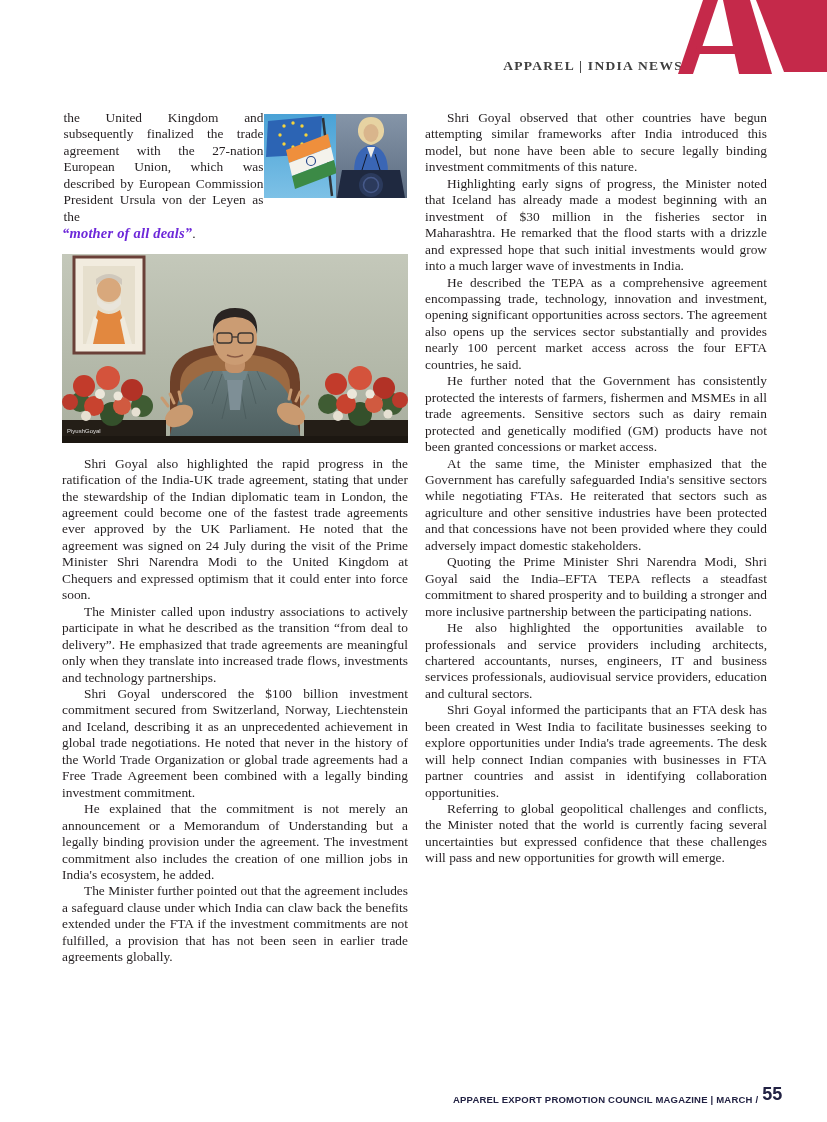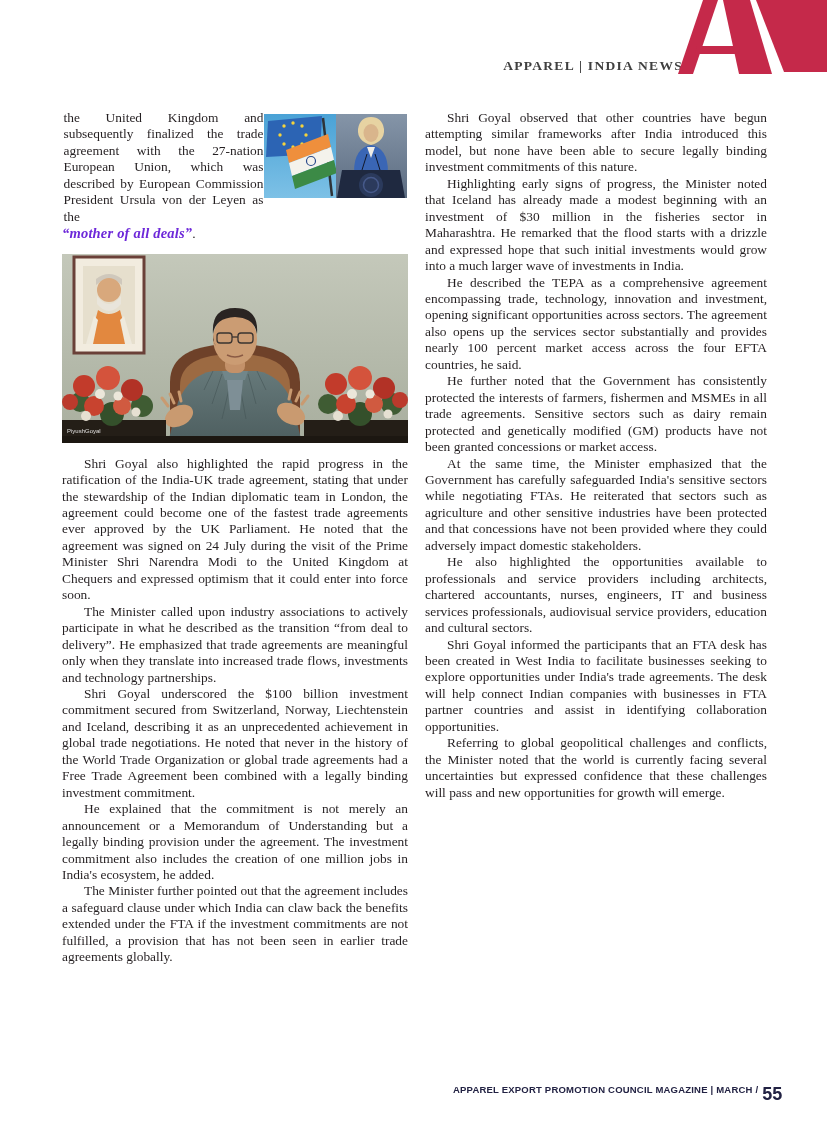--- a/index.html
+++ b/index.html
@@ -39,21 +39,21 @@
   }
 
   .photo-wrap { width:346px; height:189px; margin:11px 0 13px 0; }
   .photo-wrap svg { display:block; }
 
   
   .footer {
     position:absolute; top:1084px; left:453px;
     font-family:"Liberation Sans", sans-serif; font-weight:bold; color:#222243;
     font-size:9.5px; letter-spacing:0.2px; white-space:nowrap;
-    display:flex; align-items:flex-start; gap:4px;
+    display:flex; align-items:flex-end; gap:4px;
   }
   .footer .page-num { font-size:18px; letter-spacing:0; }
 </style>
 </head>
 <body>
 
 <div class="page">
 
   <div class="section-header">APPAREL | INDIA NEWS</div>
   <svg class="logo-svg" width="150" height="80" viewBox="0 0 150 80" aria-hidden="true">
@@ -208,20 +208,21 @@
     <p>He explained that the commitment is not merely an announcement or a Memorandum of Understanding but a legally binding provision under the agreement. The investment commitment also includes the creation of one million jobs in India's ecosystem, he added.</p>
     <p>The Minister further pointed out that the agreement includes a safeguard clause under which India can claw back the benefits extended under the FTA if the investment commitments are not fulfilled, a provision that has not been seen in earlier trade agreements globally.</p>
   </div>
 
   <div class="col col-right">
     <p>Shri Goyal observed that other countries have begun attempting similar frameworks after India introduced this model, but none have been able to secure legally binding investment commitments of this nature.</p>
     <p>Highlighting early signs of progress, the Minister noted that Iceland has already made a modest beginning with an investment of $30 million in the fisheries sector in Maharashtra. He remarked that the flood starts with a drizzle and expressed hope that such initial investments would grow into a much larger wave of investments in India.</p>
     <p>He described the TEPA as a comprehensive agreement encompassing trade, technology, innovation and investment, opening significant opportunities across sectors. The agreement also opens up the services sector substantially and provides nearly 100 percent market access across the four EFTA countries, he said.</p>
     <p>He further noted that the Government has consistently protected the interests of farmers, fishermen and MSMEs in all trade agreements. Sensitive sectors such as dairy remain protected and genetically modified (GM) products have not been granted concessions or market access.</p>
     <p>At the same time, the Minister emphasized that the Government has carefully safeguarded India's sensitive sectors while negotiating FTAs. He reiterated that sectors such as agriculture and other sensitive industries have been protected and that concessions have not been provided where they could adversely impact domestic stakeholders.</p>
+    <p>Quoting the Prime Minister Shri Narendra Modi, Shri Goyal said the India–EFTA TEPA reflects a steadfast commitment to shared prosperity and to building a stronger and more inclusive partnership between the participating nations.</p>
     <p>He also highlighted the opportunities available to professionals and service providers including architects, chartered accountants, nurses, engineers, IT and business services professionals, audiovisual service providers, education and cultural sectors.</p>
     <p>Shri Goyal informed the participants that an FTA desk has been created in West India to facilitate businesses seeking to explore opportunities under India's trade agreements. The desk will help connect Indian companies with businesses in FTA partner countries and assist in identifying collaboration opportunities.</p>
     <p>Referring to global geopolitical challenges and conflicts, the Minister noted that the world is currently facing several uncertainties but expressed confidence that these challenges will pass and new opportunities for growth will emerge.</p>
   </div>
 
   <div class="footer">
     <span>APPAREL EXPORT PROMOTION COUNCIL MAGAZINE | MARCH /</span>
     <span class="page-num">55</span>
   </div>
 

